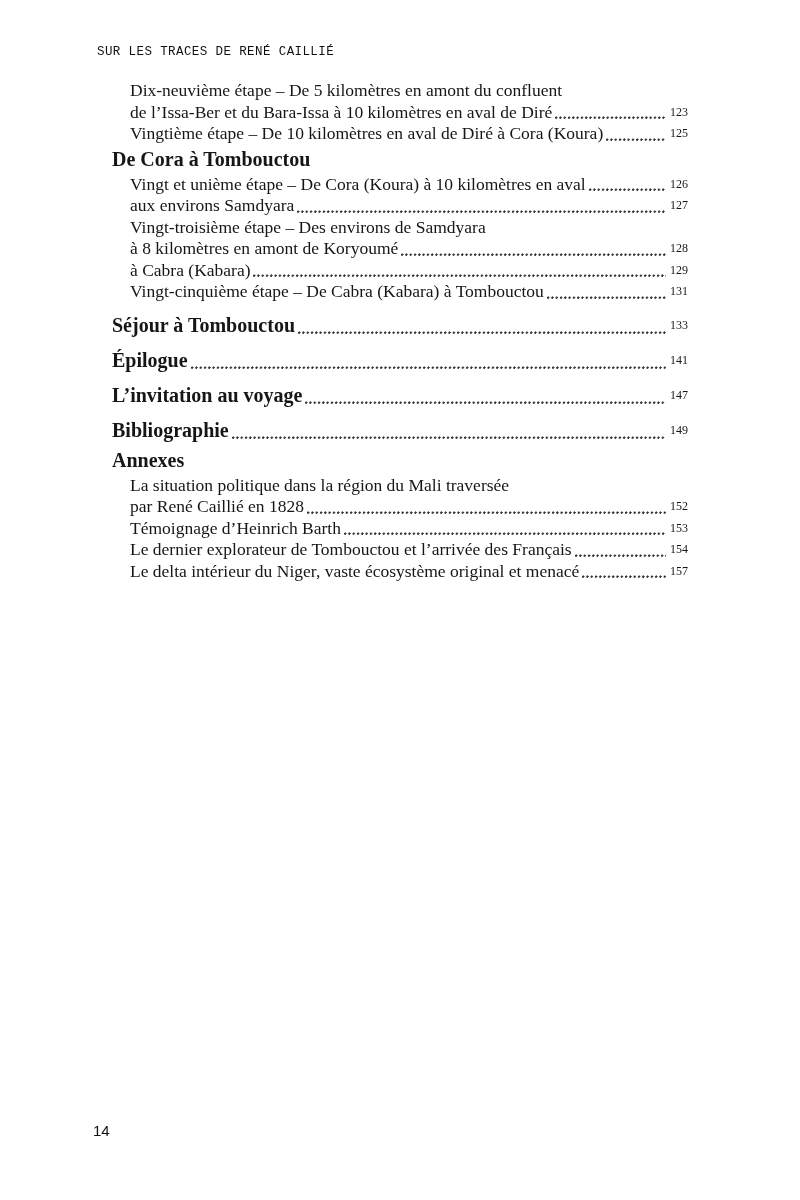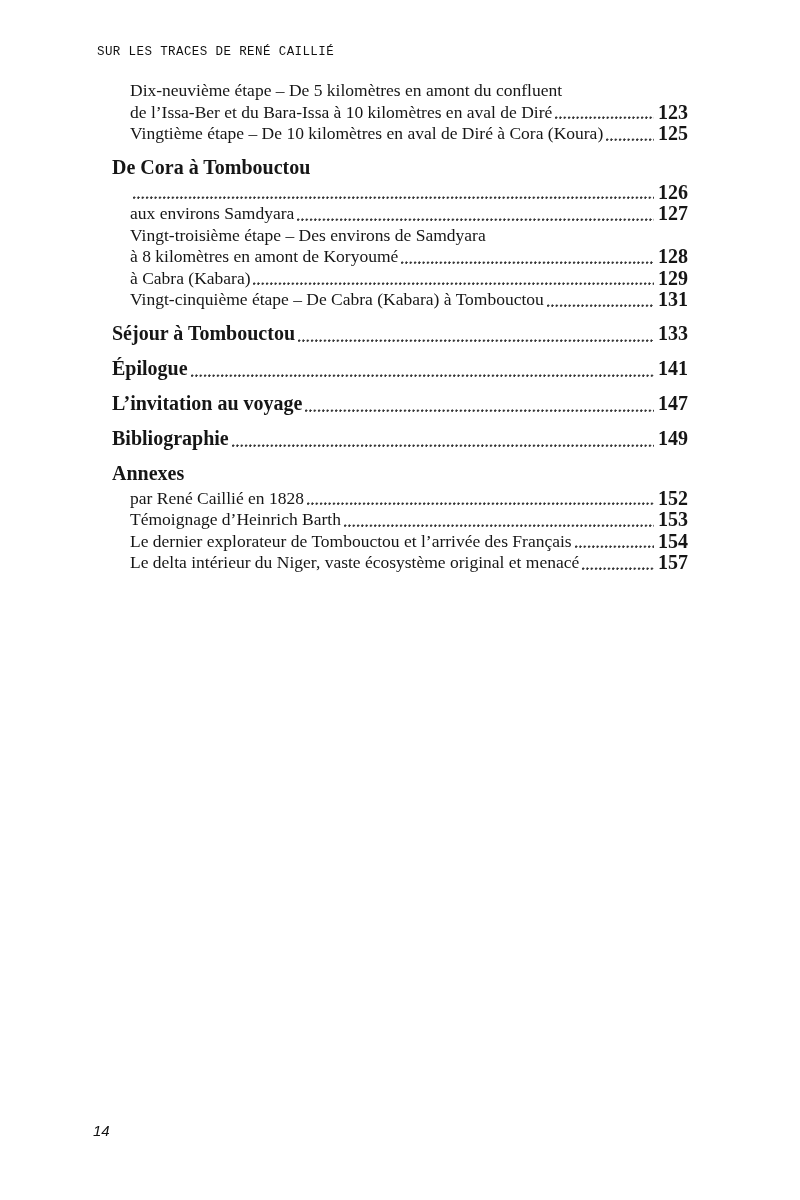--- a/index.html
+++ b/index.html
@@ -37,51 +37,50 @@
     padding-left: 18px;
     white-space: nowrap;
   }
   .entry[data-kind="section"] .line,
   .entry[data-kind="chapter"] .line {
     font-weight: bold;
     font-size: 20px;
     line-height: 25px;
     padding-left: 0;
   }
-  .entry[data-kind="section"] { margin-top: 10px; margin-bottom: 2px; }
+  .entry[data-kind="section"] { margin-top: 2px; margin-bottom: 2px; }
   .entry[data-kind="chapter"] { margin-top: 10px; margin-bottom: 5px; }
   .entry[data-kind="chapter"].part-break { }
   .row {
     display: flex;
     align-items: flex-end;
   }
   .txt { flex: 0 0 auto; }
   .leader {
     flex: 1 1 auto;
     min-width: 8px;
     height: 3px;
     align-self: flex-end;
     margin: 0 4px 4px 3px;
     background-image: radial-gradient(circle at 1.1px 1.6px, #333333 1px, rgba(255,255,255,0) 1.35px);
     background-size: 4.3px 3px;
     background-repeat: repeat-x;
   }
   .pg {
     flex: 0 0 auto;
-    font-size: 20px;
-    font-weight: bold;
+    font-size: 12px;
+    font-weight: normal;
   }
   .folio {
     position: absolute;
     left: 93px;
     top: 1122px;
     font-family: "Liberation Sans", sans-serif;
     font-size: 15px;
     color: #111111;
-    font-style: italic;
   }
 </style>
 </head>
 <body>
 
 <div class="running-header">SUR LES TRACES DE RENÉ CAILLIÉ</div>
 
 <div class="toc">
     <div class="entry" data-kind="entry">
       <div class="line"><span class="txt">Dix-neuvième étape – De 5 kilomètres en amont du confluent</span></div>
@@ -96,20 +95,21 @@
         <span class="txt">Vingtième étape – De 10 kilomètres en aval de Diré à Cora (Koura)</span>
         <span class="leader"></span>
         <span class="pg">125</span>
       </div>
     </div>
     <div class="entry" data-kind="section">
       <div class="line"><span class="txt">De Cora à Tombouctou</span></div>
     </div>
     <div class="entry" data-kind="entry">
       <div class="line row">
+        <span class="txt">Vingt et unième étape – De Cora (Koura) à 10 kilomètres en aval</span>
         <span class="leader"></span>
         <span class="pg">126</span>
       </div>
     </div>
     <div class="entry" data-kind="entry">
       <div class="line row">
         <span class="txt">aux environs Samdyara</span>
         <span class="leader"></span>
         <span class="pg">127</span>
       </div>
@@ -161,20 +161,21 @@
       <div class="line row">
         <span class="txt">Bibliographie</span>
         <span class="leader"></span>
         <span class="pg">149</span>
       </div>
     </div>
     <div class="entry" data-kind="section">
       <div class="line"><span class="txt">Annexes</span></div>
     </div>
     <div class="entry" data-kind="entry">
+      <div class="line"><span class="txt">La situation politique dans la région du Mali traversée</span></div>
       <div class="line row">
         <span class="txt">par René Caillié en 1828</span>
         <span class="leader"></span>
         <span class="pg">152</span>
       </div>
     </div>
     <div class="entry" data-kind="entry">
       <div class="line row">
         <span class="txt">Témoignage d’Heinrich Barth</span>
         <span class="leader"></span>

